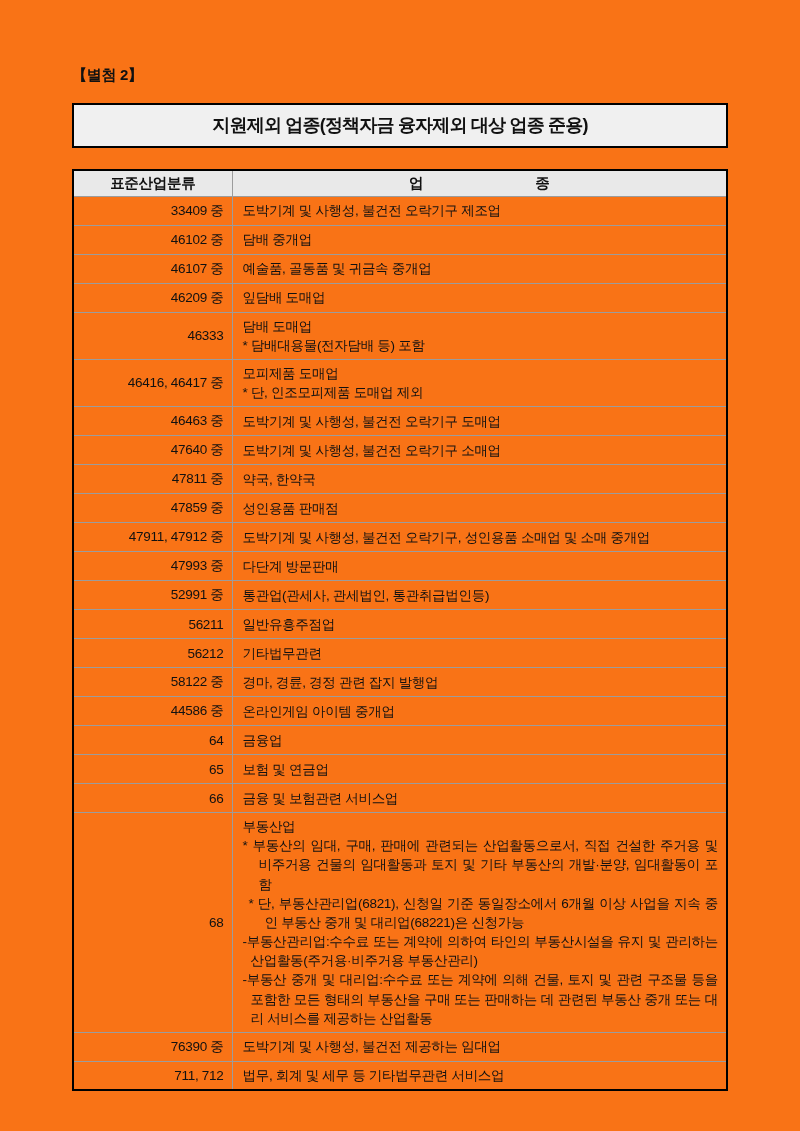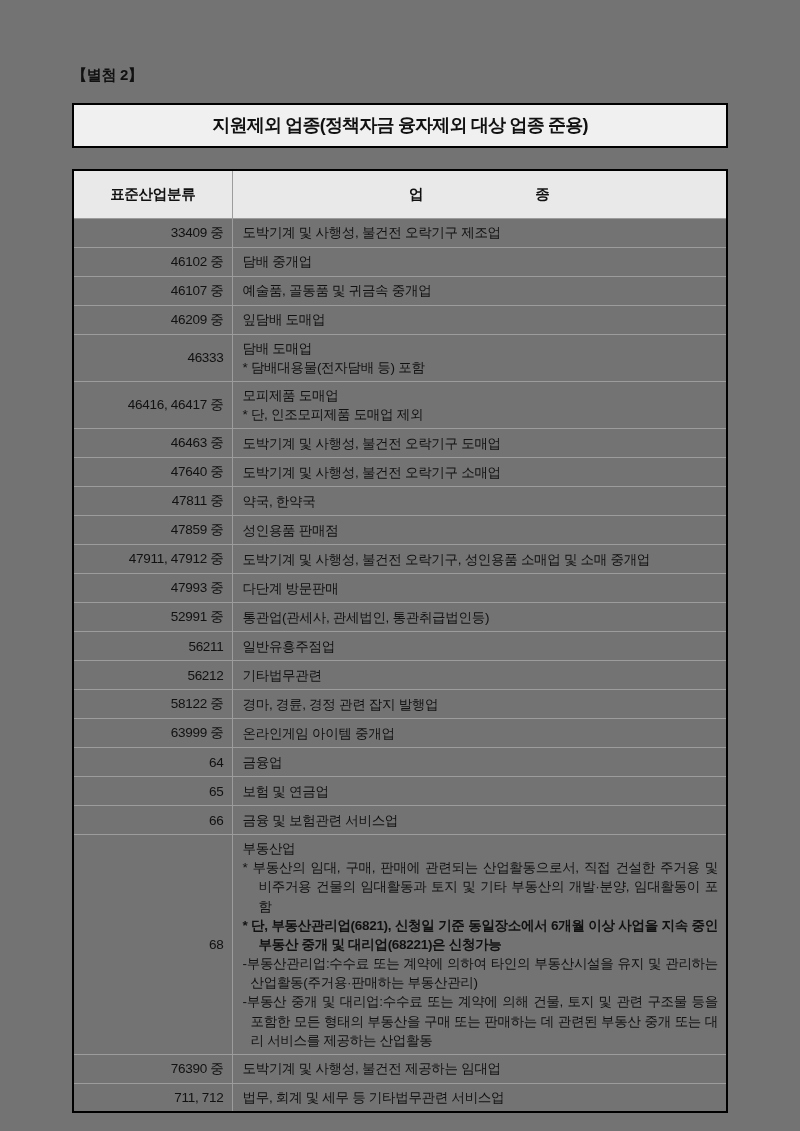--- a/index.html
+++ b/index.html
@@ -7,21 +7,21 @@
     padding: 0;
     background: #ffffff;
     font-family: "Liberation Sans", "DejaVu Sans", sans-serif;
     color: #111111;
   }
   .page {
     position: relative;
     width: 800px;
     height: 1131px;
     margin: 0 auto;
-    background: #737373;
+    background: #f97316;
     box-sizing: border-box;
     padding: 66px 72px 4px 72px;
     overflow: hidden;
   }
   .attachment-label {
     font-size: 15px;
     font-weight: bold;
     letter-spacing: -0.3px;
     margin: 0 0 18px 0;
   }
@@ -44,21 +44,21 @@
     border: 2px solid #000000;
   }
   table.main th, table.main td {
     border: 1px solid #9c9c9c;
     box-sizing: border-box;
   }
   thead th {
     background: #e9e9e9;
     font-size: 14.5px;
     font-weight: bold;
-    height: 48px;
+    height: 26px;
     text-align: center;
     vertical-align: middle;
     border-bottom: 2px solid #3c3c3c;
     letter-spacing: -0.3px;
     margin-top: 22px;
   }
   th.th-code { width: 159px; }
   .biz-head {
     display: inline-flex;
     gap: 112px;
@@ -81,21 +81,21 @@
   td.desc .line { min-height: 1em; }
   .l-star {
     padding-left: 16px;
     text-indent: -16px;
   }
   .l-dash {
     padding-left: 8px;
     text-indent: -8px;
   }
   .just { text-align: justify; }
-  .bold { font-weight: bold; }
+  .bold { font-weight: normal; margin-left: 6px; }
   tbody tr.single td { height: 29px; }
 </style>
 </head>
 <body>
 
 <div class="page">
   <div class="attachment-label">【별첨 2】</div>
 
   <div class="title-box">지원제외 업종(정책자금 융자제외 대상 업종 준용)</div>
 
@@ -204,21 +204,21 @@
             <div class="line">기타법무관련</div>
           </td>
         </tr>
         <tr class="single">
           <td class="code">58122 중</td>
           <td class="desc">
             <div class="line">경마, 경륜, 경정 관련 잡지 발행업</div>
           </td>
         </tr>
         <tr class="single">
-          <td class="code">63999 중</td>
+          <td class="code">44586 중</td>
           <td class="desc">
             <div class="line">온라인게임 아이템 중개업</div>
           </td>
         </tr>
         <tr class="single">
           <td class="code">64</td>
           <td class="desc">
             <div class="line">금융업</div>
           </td>
         </tr>
@@ -233,21 +233,21 @@
           <td class="desc">
             <div class="line">금융 및 보험관련 서비스업</div>
           </td>
         </tr>
         <tr>
           <td class="code">68</td>
           <td class="desc">
             <div class="line">부동산업</div>
             <div class="line l-star just">* 부동산의 임대, 구매, 판매에 관련되는 산업활동으로서, 직접 건설한 주거용 및 비주거용 건물의 임대활동과 토지 및 기타 부동산의 개발·분양, 임대활동이 포함</div>
             <div class="line l-star bold just">* 단, 부동산관리업(6821), 신청일 기준 동일장소에서 6개월 이상 사업을 지속 중인 부동산 중개 및 대리업(68221)은 신청가능</div>
-            <div class="line l-dash just">-부동산관리업:수수료 또는 계약에 의하여 타인의 부동산시설을 유지 및 관리하는 산업활동(주거용·판매하는 부동산관리)</div>
+            <div class="line l-dash just">-부동산관리업:수수료 또는 계약에 의하여 타인의 부동산시설을 유지 및 관리하는 산업활동(주거용·비주거용 부동산관리)</div>
             <div class="line l-dash just">-부동산 중개 및 대리업:수수료 또는 계약에 의해 건물, 토지 및 관련 구조물 등을 포함한 모든 형태의 부동산을 구매 또는 판매하는 데 관련된 부동산 중개 또는 대리 서비스를 제공하는 산업활동</div>
           </td>
         </tr>
         <tr class="single">
           <td class="code">76390 중</td>
           <td class="desc">
             <div class="line">도박기계 및 사행성, 불건전 제공하는 임대업</div>
           </td>
         </tr>
         <tr class="single">

